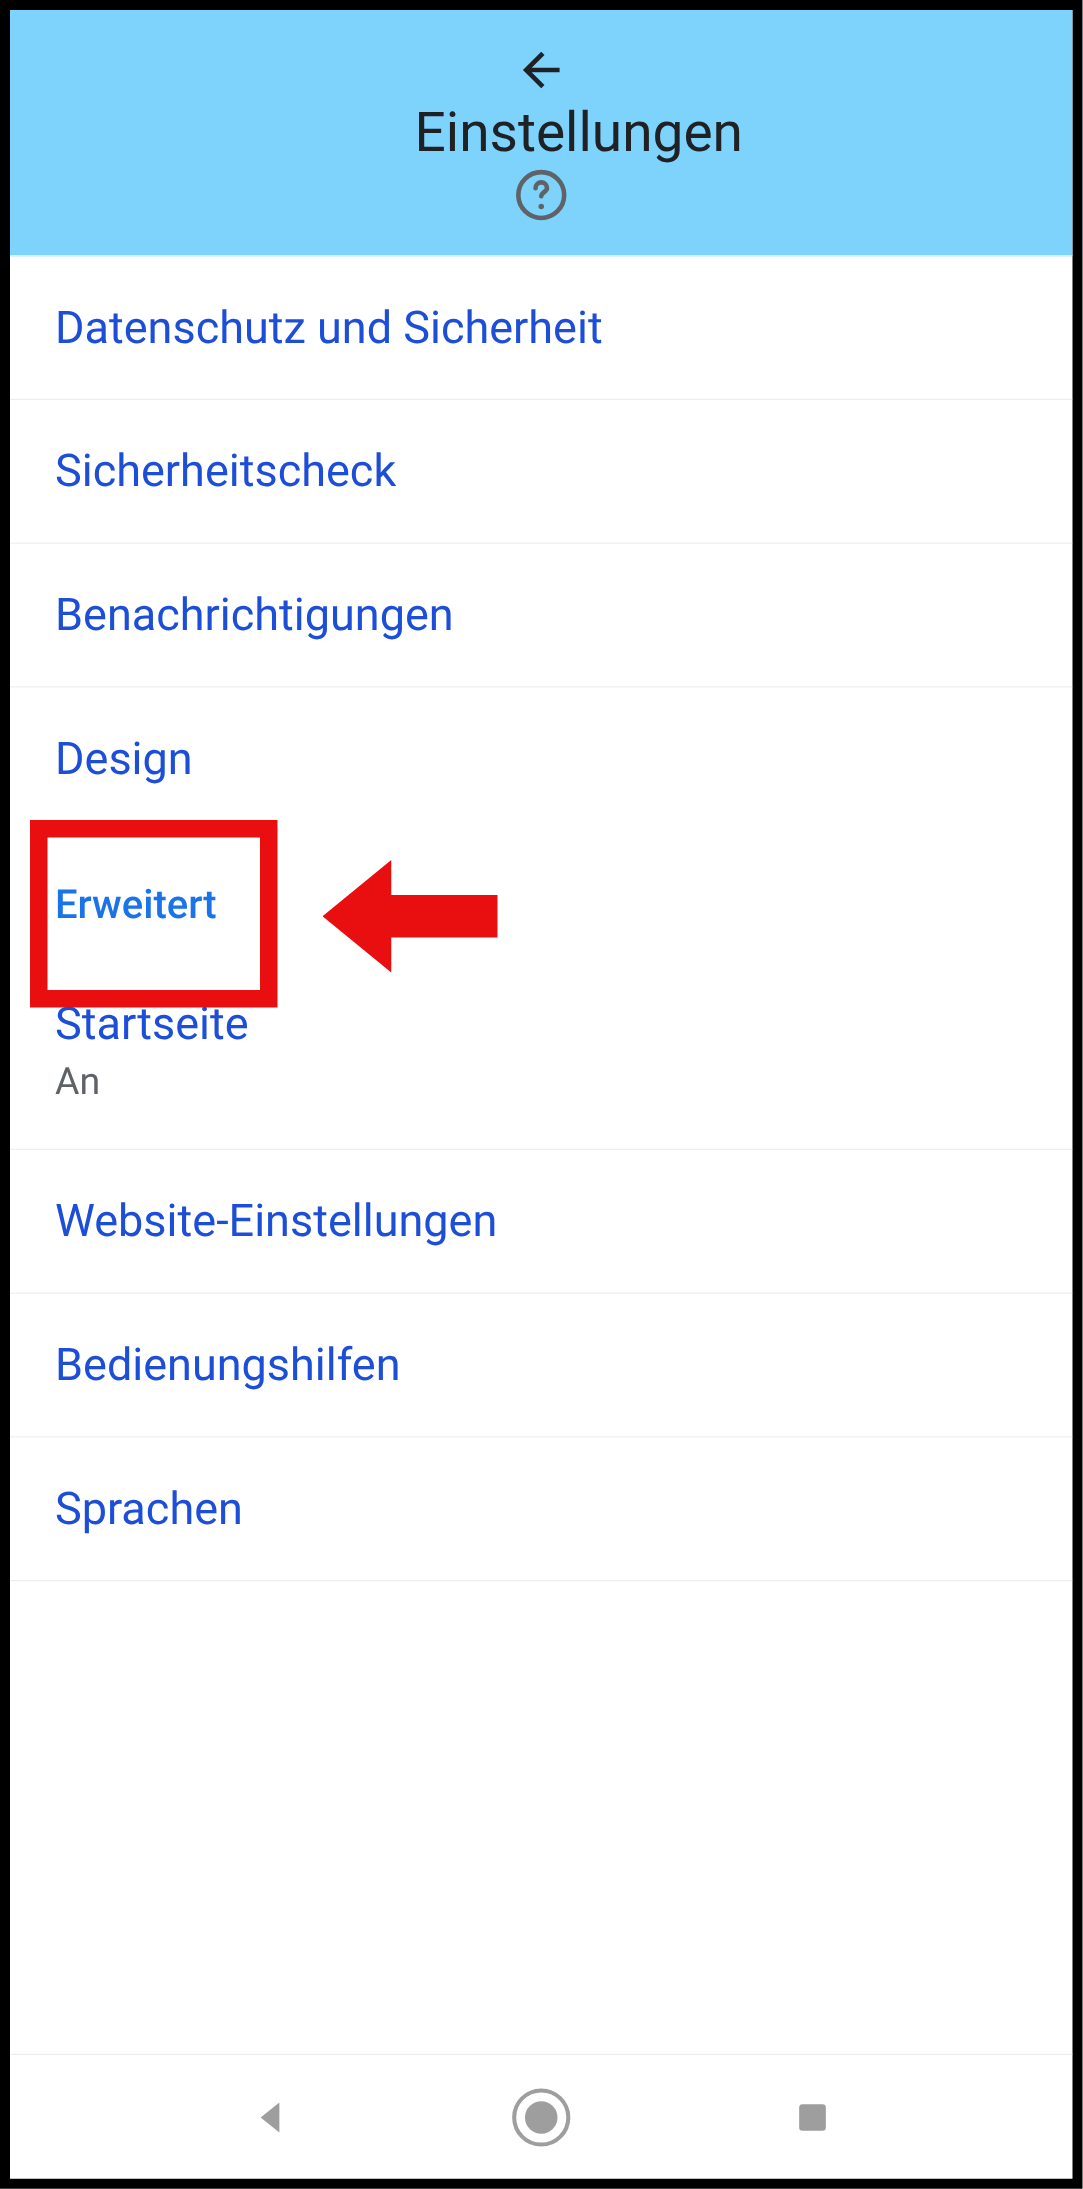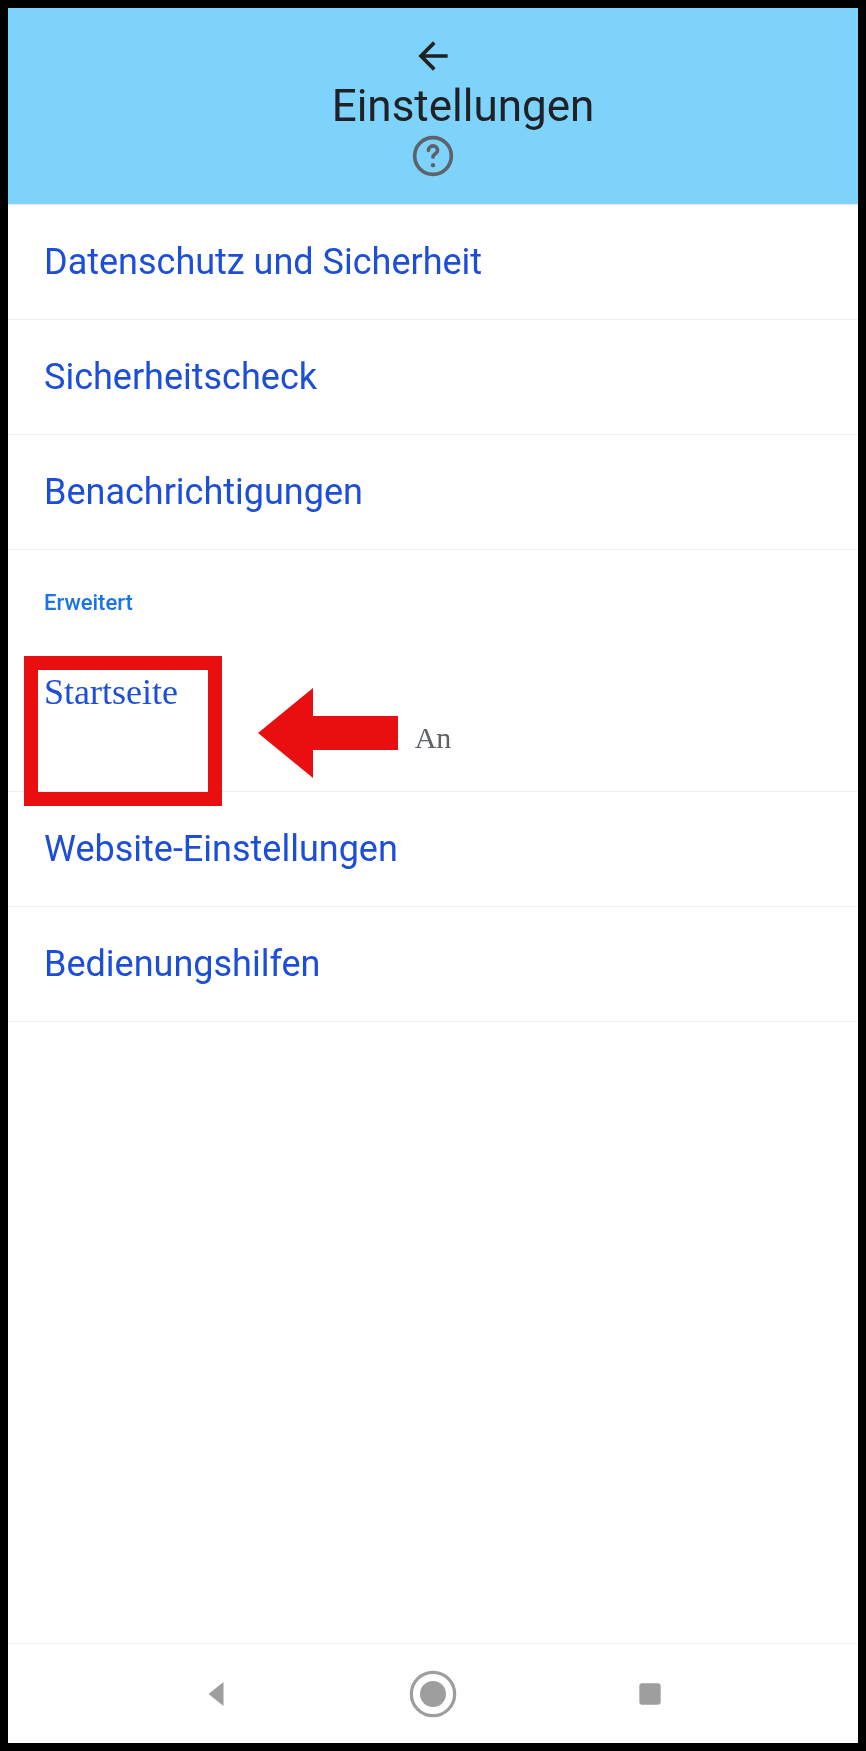--- a/index.html
+++ b/index.html
@@ -63,25 +63,24 @@
     }
     .list-item-title {
       font-size: 36px;
       color: #1d4ed8;
       font-weight: 400;
     }
     .list-item-subtitle {
       font-size: 30px;
       color: #5f6368;
       margin-top: 8px;
-      text-align: center;
     }
     .section-header {
       padding: 40px 36px 20px 36px;
-      font-size: 22px;
+      font-size: 32px;
       font-weight: 500;
       color: #1a73e8;
     }
     .highlight-box {
       position: absolute;
       border: 14px solid #e90e0f;
       pointer-events: none;
       z-index: 10;
     }
     .arrow-annotation {
@@ -132,36 +131,42 @@
   </div>
 
   <div class="list-item">
     <div class="list-item-title">Sicherheitscheck</div>
   </div>
 
   <div class="list-item">
     <div class="list-item-title">Benachrichtigungen</div>
   </div>
 
+  <div class="list-item no-border">
+    <div class="list-item-title">Design</div>
+  </div>
 
   <div class="section-header">Erweitert</div>
 
-  <div class="list-item" style="position:relative;font-family:Liberation Serif, serif;">
+  <div class="list-item" style="position:relative;">
     <div class="list-item-title">Startseite</div>
     <div class="list-item-subtitle">An</div>
   </div>
 
   <div class="list-item">
     <div class="list-item-title">Website-Einstellungen</div>
   </div>
 
   <div class="list-item">
     <div class="list-item-title">Bedienungshilfen</div>
   </div>
 
+  <div class="list-item">
+    <div class="list-item-title">Sprachen</div>
+  </div>
 
 
 
 </div>
 
 <div class="nav-bar">
   <div class="nav-button">
     <svg width="36" height="36" viewBox="0 0 24 24">
       <path d="M17 4 L7 12 L17 20 Z" fill="#9e9e9e"></path>
     </svg>

